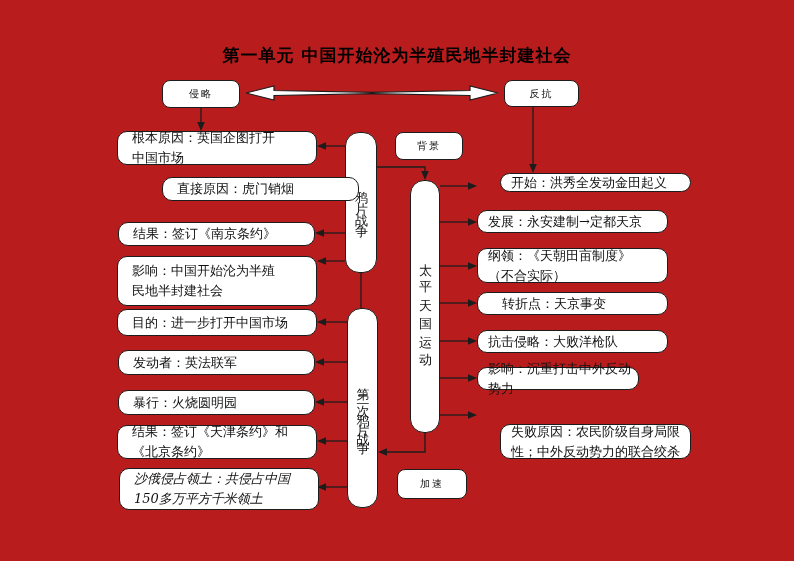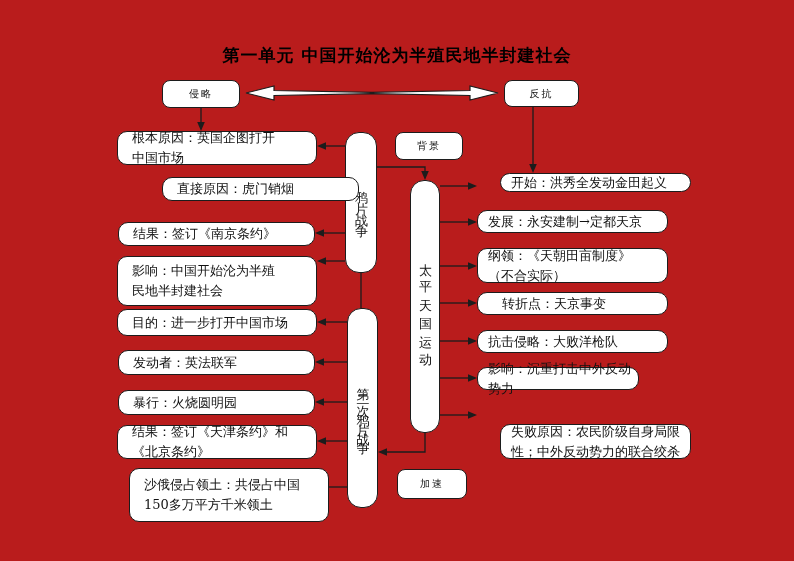--- a/index.html
+++ b/index.html
@@ -129,21 +129,21 @@
   <div class="box pad14" style="left:118px;top:177px;width:197px;height:24px;margin-left:44px;">直接原因：虎门销烟</div>
   <div class="box pad14" style="left:118px;top:222px;width:197px;height:24px;">结果：签订《南京条约》</div>
   <div class="box pad14" style="left:117px;top:256px;width:200px;height:50px;">影响：中国开始沦为半殖
 民地半封建社会</div>
 
   <div class="box pad14" style="left:117px;top:309px;width:200px;height:27px;">目的：进一步打开中国市场</div>
   <div class="box pad14" style="left:118px;top:350px;width:197px;height:25px;">发动者：英法联军</div>
   <div class="box pad14" style="left:118px;top:390px;width:197px;height:25px;">暴行：火烧圆明园</div>
   <div class="box pad14" style="left:117px;top:425px;width:200px;height:34px;">结果：签订《天津条约》和
 《北京条约》</div>
-  <div class="box pad14" style="left:129px;top:468px;width:200px;height:54px;">沙俄侵占领土：共侵占中国
+  <div class="box pad14" style="left:119px;top:468px;width:200px;height:42px;font-style:italic;">沙俄侵占领土：共侵占中国
 150多万平方千米领土</div>
 
   <div class="box pad10" style="left:500px;top:173px;width:191px;height:19px;">开始：洪秀全发动金田起义</div>
   <div class="box pad10" style="left:477px;top:210px;width:191px;height:23px;border-radius:10px;">发展：永安建制→定都天京</div>
   <div class="box pad10" style="left:477px;top:248px;width:191px;height:35px;">纲领：《天朝田亩制度》
 （不合实际）</div>
   <div class="box pad24" style="left:477px;top:292px;width:191px;height:23px;">转折点：天京事变</div>
   <div class="box pad10" style="left:477px;top:330px;width:191px;height:23px;">抗击侵略：大败洋枪队</div>
   <div class="box pad10" style="left:477px;top:367px;width:162px;height:23px;">影响：沉重打击中外反动势力</div>
   <div class="box pad10" style="left:500px;top:398px;width:191px;height:35px;margin-top:26px;">失败原因：农民阶级自身局限

